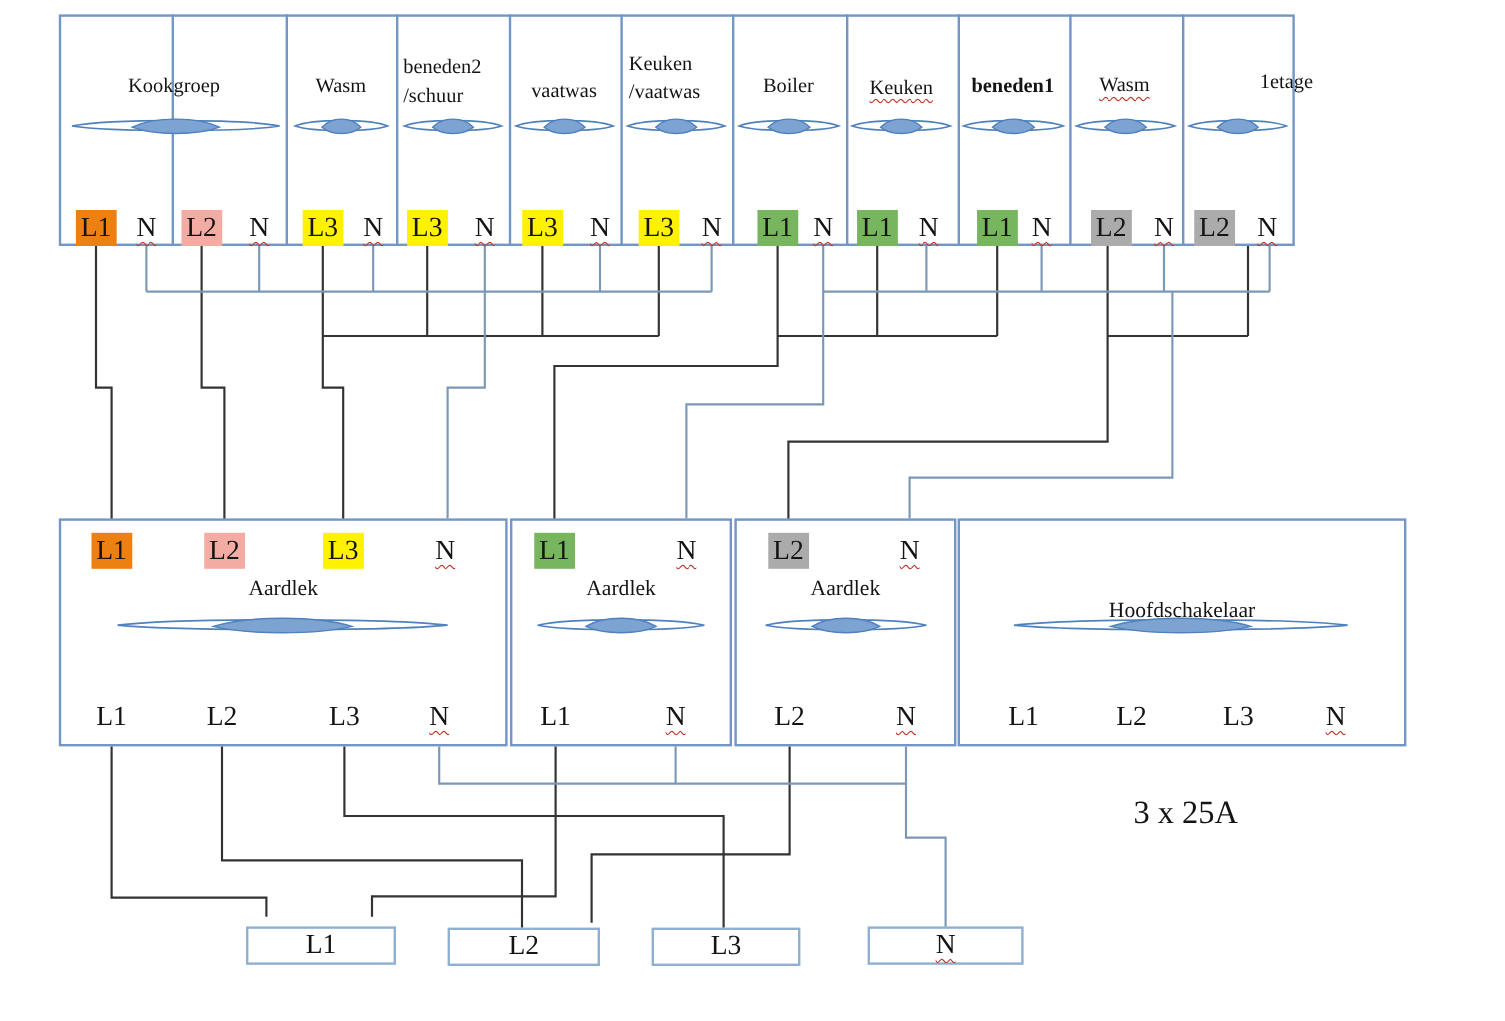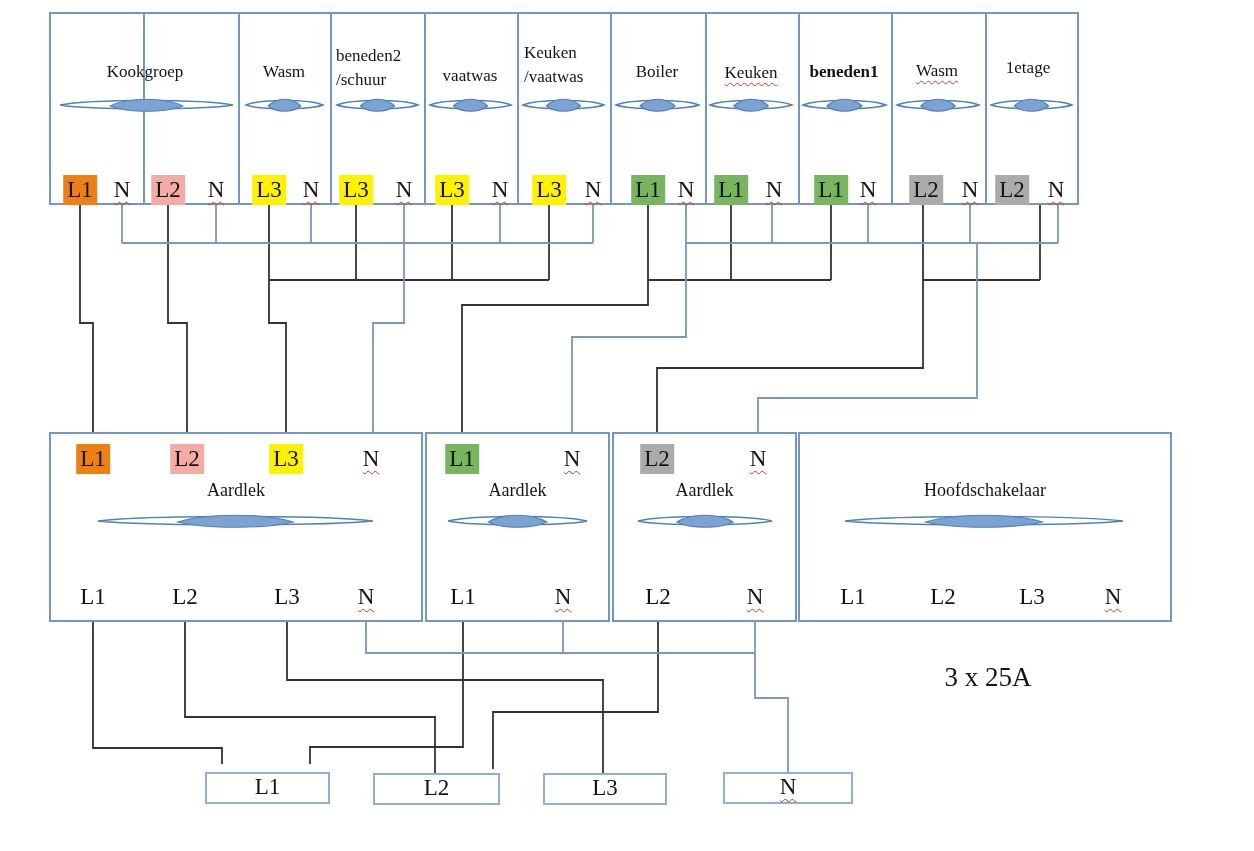--- a/index.html
+++ b/index.html
@@ -146,21 +146,21 @@
       <div class="lbl term sq" style="left: 686px; top: 175px;">N</div>
       <div class="lbl title sq" style="left: 751px; top: 61px;">Keuken</div>
       <div class="lbl term chip hl-green" style="left: 731px; top: 175px;">L1</div>
       <div class="lbl term sq" style="left: 774px; top: 175px;">N</div>
       <div class="lbl title" style="left: 844px; top: 60px; font-weight: bold;">beneden1</div>
       <div class="lbl term chip hl-green" style="left: 831px; top: 175px;">L1</div>
       <div class="lbl term sq" style="left: 868px; top: 175px;">N</div>
       <div class="lbl title sq" style="left: 937px; top: 59px;">Wasm</div>
       <div class="lbl term chip hl-gray" style="left: 926px; top: 175px;">L2</div>
       <div class="lbl term sq" style="left: 970px; top: 175px;">N</div>
-      <div class="lbl title" style="left: 1028px; top: 56px;">1etage</div>
+      <div class="lbl title" style="left: 1072px; top: 56px;">1etage</div>
       <div class="lbl term chip hl-gray" style="left: 1012px; top: 175px;">L2</div>
       <div class="lbl term sq" style="left: 1056px; top: 175px;">N</div>
       <div class="lbl devtitle" style="left: 236px; top: 479px;">Aardlek</div>
       <div class="lbl term chip hl-orange" style="left: 93px; top: 444px;">L1</div>
       <div class="lbl term chip hl-pink" style="left: 187px; top: 444px;">L2</div>
       <div class="lbl term chip hl-yellow" style="left: 286px; top: 444px;">L3</div>
       <div class="lbl term sq" style="left: 371px; top: 444px;">N</div>
       <div class="lbl term" style="left: 93px; top: 582px;">L1</div>
       <div class="lbl term" style="left: 185px; top: 582px;">L2</div>
       <div class="lbl term" style="left: 287px; top: 582px;">L3</div>
@@ -168,21 +168,21 @@
       <div class="lbl devtitle" style="left: 517.5px; top: 479px;">Aardlek</div>
       <div class="lbl term chip hl-green" style="left: 462px; top: 444px;">L1</div>
       <div class="lbl term sq" style="left: 572px; top: 444px;">N</div>
       <div class="lbl term" style="left: 463px; top: 582px;">L1</div>
       <div class="lbl term sq" style="left: 563px; top: 582px;">N</div>
       <div class="lbl devtitle" style="left: 704.5px; top: 479px;">Aardlek</div>
       <div class="lbl term chip hl-gray" style="left: 657px; top: 444px;">L2</div>
       <div class="lbl term sq" style="left: 758px; top: 444px;">N</div>
       <div class="lbl term" style="left: 658px; top: 582px;">L2</div>
       <div class="lbl term sq" style="left: 755px; top: 582px;">N</div>
-      <div class="lbl devtitle" style="left: 985px; top: 479px; text-align: right;">Hoofdschakelaar</div>
+      <div class="lbl devtitle" style="left: 985px; top: 497px; text-align: right;">Hoofdschakelaar</div>
       <div class="lbl term" style="left: 853px; top: 582px;">L1</div>
       <div class="lbl term" style="left: 943px; top: 582px;">L2</div>
       <div class="lbl term" style="left: 1032px; top: 582px;">L3</div>
       <div class="lbl term sq" style="left: 1113px; top: 582px;">N</div>
       <div class="lbl busLbl" style="left: 267.5px; top: 773px;">L1</div>
       <div class="lbl busLbl" style="left: 436.5px; top: 774px;">L2</div>
       <div class="lbl busLbl" style="left: 605px; top: 774px;">L3</div>
       <div class="lbl busLbl sq" style="left: 788px; top: 773px;">N</div>
     </div>
   <div id="ann" class="lbl" style="left: 988px; top: 662px;">3 x 25A</div>

